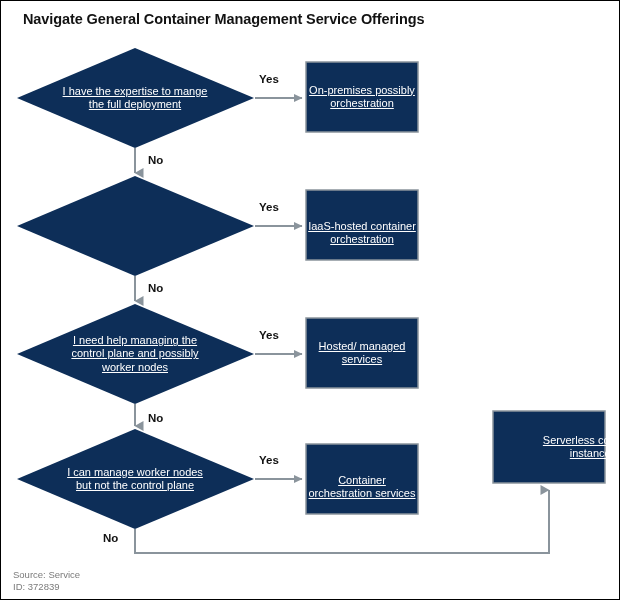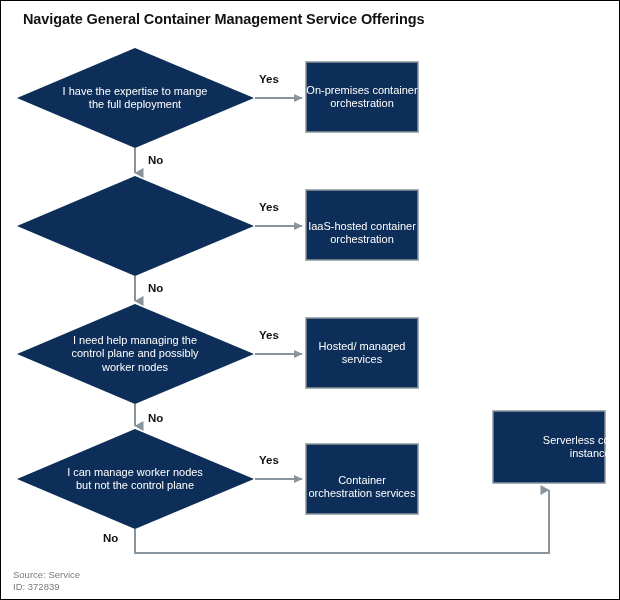--- a/index.html
+++ b/index.html
@@ -40,20 +40,21 @@
   .node-text {
     position: absolute;
     color: #ffffff;
     font-size: 11px;
     line-height: 13.2px;
     text-align: center;
     display: flex;
     align-items: center;
     justify-content: center;
     pointer-events: none;
+    text-decoration: underline;
   }
   .diamond-text {
     width: 150px;
   }
   .box-text {
     width: 112px;
   }
   .edge-label {
     position: absolute;
     font-size: 11.5px;
@@ -111,21 +112,21 @@
     <line x1="134" y1="275" x2="134" y2="300" stroke="#8a949c" stroke-width="2" marker-end="url(#arrow-down)"></line>
     <line x1="134" y1="403" x2="134" y2="425" stroke="#8a949c" stroke-width="2" marker-end="url(#arrow-down)"></line>
 
     <path d="M134,528 L134,552 L548,552 L548,489" fill="none" stroke="#8a949c" stroke-width="2" marker-end="url(#arrow-up)"></path>
   </svg>
 
   <div class="node-text diamond-text" style="left:59px; top:57px; height:80px;">I have the expertise to mange the full deployment</div>
   <div class="node-text diamond-text" style="left:59px; top:313px; height:80px;">I need help managing the control plane and possibly worker nodes</div>
   <div class="node-text diamond-text" style="left:59px; top:438px; height:80px;">I can manage worker nodes but not the control plane</div>
 
-  <div class="node-text box-text" style="left:305px; top:61px; height:70px;">On-premises container orchestration</div>
+  <div class="node-text box-text" style="left:305px; top:61px; height:70px;">On-premises possibly orchestration</div>
   <div class="node-text box-text" style="left:305px; top:189px; height:86px;">IaaS-hosted container orchestration</div>
   <div class="node-text box-text" style="left:305px; top:317px; height:70px;">Hosted/ managed services</div>
   <div class="node-text box-text" style="left:305px; top:443px; height:86px;">Container orchestration services</div>
   <div class="node-text box-text" style="left:492px; top:410px; height:72px;margin-left:44px;">Serverless container instances</div>
 
   <div class="edge-label" style="left:258px; top:72px;">Yes</div>
   <div class="edge-label" style="left:258px; top:200px;">Yes</div>
   <div class="edge-label" style="left:258px; top:328px;">Yes</div>
   <div class="edge-label" style="left:258px; top:453px;">Yes</div>
 

